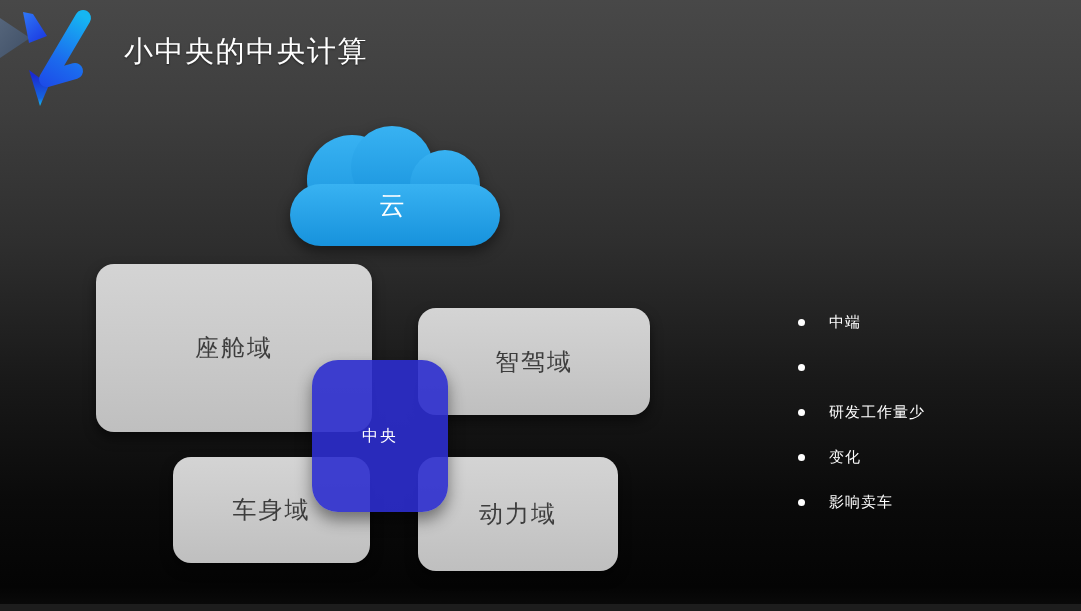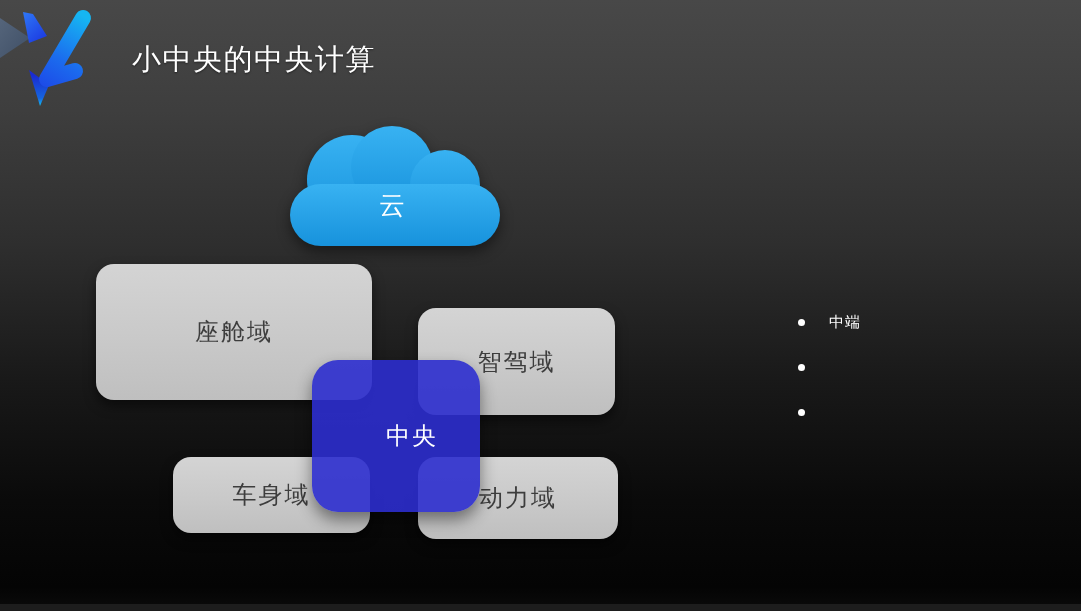--- a/index.html
+++ b/index.html
@@ -8,53 +8,53 @@
     font-family:"Liberation Sans","DejaVu Sans",sans-serif;
     background:linear-gradient(180deg,#484848 0%,#3e3e3e 18%,#2e2e2e 40%,#191919 62%,#0a0a0a 82%,#040404 96%,#0b0b0b 100%);
   }
   .bottom-strip{position:absolute;left:0;bottom:0;width:100%;height:7px;background:#1d1d1d;}
 
   
   .logo{position:absolute;left:0;top:0;width:100px;height:118px;}
 
   
   .title{
-    position:absolute;left:124px;top:32px;margin:8px;
+    position:absolute;left:124px;top:32px;margin:0;
     color:#ffffff;font-size:29px;font-weight:400;letter-spacing:1.5px;
     text-shadow:0 1px 2px rgba(0,0,0,0.5);
   }
 
   
   .cloud{position:absolute;left:282px;top:122px;width:240px;height:132px;}
   .cloud svg{filter:drop-shadow(0 6px 7px rgba(0,0,0,0.45));}
   .cloud-label{
     position:absolute;left:0;top:66px;width:220px;text-align:center;
     color:#ffffff;font-size:26px;font-weight:400;
   }
 
   
   .dbox{
     position:absolute;border-radius:18px;
     background:linear-gradient(180deg,#d4d4d4 0%,#c9c9c9 55%,#bfbfbf 100%);
     box-shadow:0 6px 12px rgba(0,0,0,0.5);
     display:flex;align-items:center;justify-content:center;
     color:#3d3d3d;font-size:24px;letter-spacing:2px;z-index:1;
   }
-  .dbox-cabin{left:96px;top:264px;width:276px;height:136px;}
-  .dbox-adas{left:418px;top:308px;width:197px;height:107px;text-align:center;}
-  .dbox-body{left:173px;top:457px;width:197px;height:76px;}
-  .dbox-power{left:418px;top:457px;width:200px;height:82px;}
+  .dbox-cabin{left:96px;top:264px;width:276px;height:168px;}
+  .dbox-adas{left:418px;top:308px;width:232px;height:107px;text-align:center;}
+  .dbox-body{left:173px;top:457px;width:197px;height:106px;}
+  .dbox-power{left:418px;top:457px;width:200px;height:114px;}
 
   
   .central{
     position:absolute;left:312px;top:360px;width:136px;height:152px;
     border-radius:26px;background:rgba(44,46,206,0.9);
     box-shadow:0 8px 16px rgba(0,0,0,0.45);
     display:flex;align-items:center;justify-content:center;
-    color:#ffffff;font-size:24px;letter-spacing:2px;z-index:2;padding-left:32px;
+    color:#ffffff;font-size:16px;letter-spacing:2px;z-index:2;
   }
 
   
   .bullets{
     position:absolute;left:795px;top:300px;margin:0;padding:0;list-style:none;
   }
   .bullets li{
     height:45px;display:flex;align-items:center;
     color:#ffffff;font-size:15px;letter-spacing:1px;text-align:right;
   }
@@ -135,17 +135,26 @@
   <ul class="bullets">
     <li>
         <span class="dot"></span>
         <span>中端</span>
       </li>
     <li>
         <span class="dot"></span>
       </li>
     <li>
         <span class="dot"></span>
+        <span>研发工作量少</span>
+      </li>
+    <li>
+        <span class="dot"></span>
+        <span>变化</span>
+      </li>
+    <li>
+        <span class="dot"></span>
+        <span>影响卖车</span>
       </li>
   </ul>
 
   <div class="bottom-strip"></div>
 </div>
 
 </body></html>

